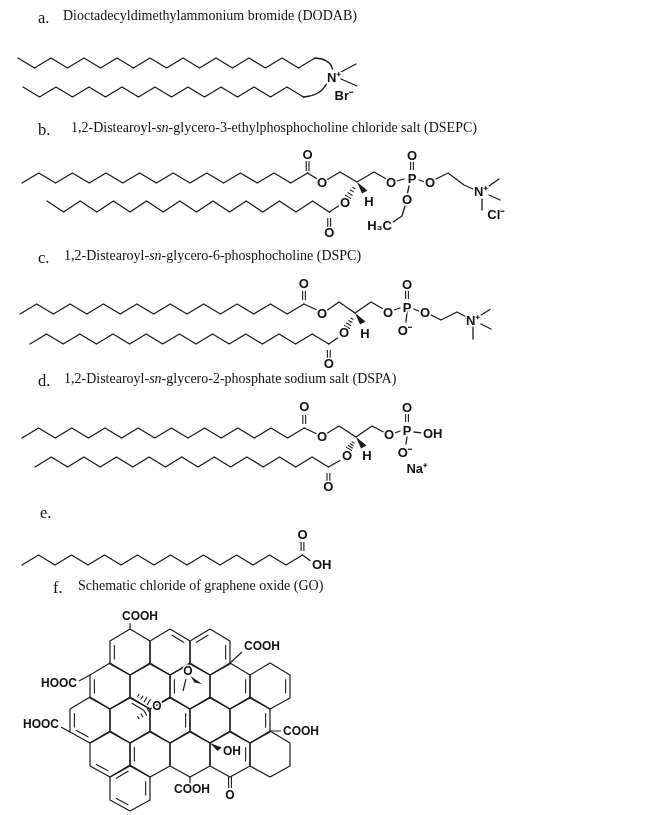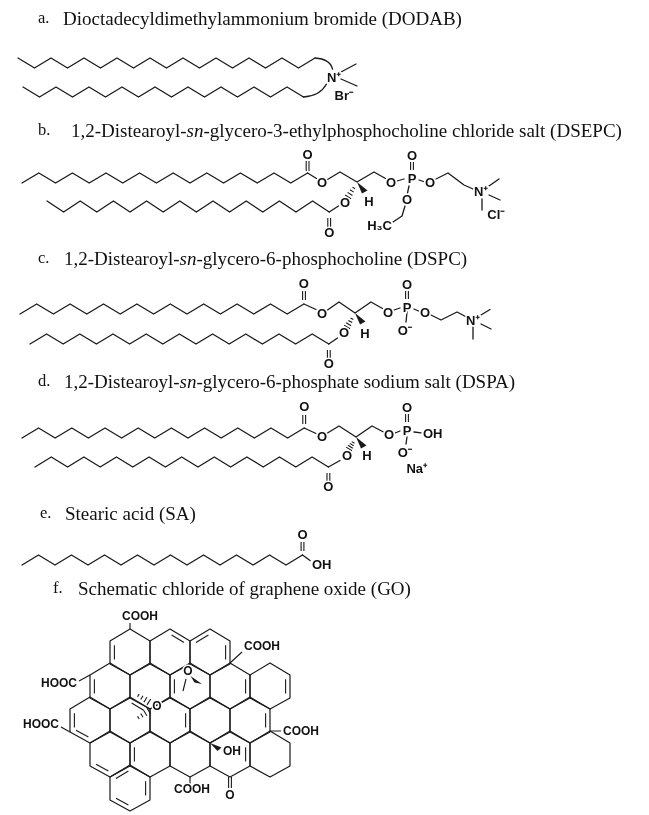--- a/index.html
+++ b/index.html
@@ -1,20 +1,20 @@
 <!DOCTYPE html>
 <html><head>
 <meta charset="utf-8">
 <style>
   html,body{margin:0;padding:0;background:#fff;}
   .page{position:relative;width:649px;height:815px;background:#ffffff;overflow:hidden;
         font-family:"Liberation Serif",serif;color:#111;}
   .heading{position:absolute;left:0;width:100%;height:22px;}
   .heading .letter{position:absolute;font-size:16.5px;}
-  .heading .title{position:absolute;font-size:19px;white-space:nowrap;}
+  .heading .title{position:absolute;font-size:14px;white-space:nowrap;}
   svg{position:absolute;left:0;top:0;}
   .bond{stroke:#1a1a1a;stroke-width:1.3;fill:none;stroke-linecap:round;stroke-linejoin:round;}
   .thin{stroke:#1a1a1a;stroke-width:1.15;fill:none;}
   .lattice polygon{stroke:#1a1a1a;stroke-width:1.2;fill:none;stroke-linejoin:round;}
   .dlines line{stroke:#1a1a1a;stroke-width:1.1;}
   .hashg line{stroke:#1a1a1a;stroke-width:1.1;}
   .wedge{fill:#1a1a1a;stroke:none;}
   text.al{font:700 13px "Liberation Sans",sans-serif;fill:#111;
           paint-order:stroke;stroke:#ffffff;stroke-width:3px;}
   text.al2{font:700 12px "Liberation Sans",sans-serif;fill:#111;
@@ -32,25 +32,24 @@
   <div class="heading" style="top:120px">
     <span class="letter" style="left:38px">b.</span>
     <span class="title" style="left:71px"><span>1,2-Distearoyl-</span><i>sn</i><span>-glycero-3-ethylphosphocholine chloride salt (DSEPC)</span></span>
   </div>
   <div class="heading" style="top:248px">
     <span class="letter" style="left:38px">c.</span>
     <span class="title" style="left:64px"><span>1,2-Distearoyl-</span><i>sn</i><span>-glycero-6-phosphocholine (DSPC)</span></span>
   </div>
   <div class="heading" style="top:371px">
     <span class="letter" style="left:38px">d.</span>
-    <span class="title" style="left:64px"><span>1,2-Distearoyl-</span><i>sn</i><span>-glycero-6-phosphate sodium salt (DSPA)</span></span>
+    <span class="title" style="left:64px"><span>1,2-Distearoyl-</span><i>sn</i><span>-glycero-2-phosphate sodium salt (DSPA)</span></span>
   </div>
   <div class="heading" style="top:503px">
     <span class="letter" style="left:40px">e.</span>
-    <span class="title" style="left:65px"><span>Stearic acid (SA)</span><i></i><span></span></span>
   </div>
   <div class="heading" style="top:578px">
     <span class="letter" style="left:53px">f.</span>
     <span class="title" style="left:78px"><span>Schematic chloride of graphene oxide (GO)</span><i></i><span></span></span>
   </div>
 
   <svg width="649" height="815" viewBox="0 0 649 815">
 
     <g>
       <polyline class="bond" points="18.0,58 34.5,68 51.0,58 67.5,68 84.0,58 100.5,68 117.0,58 133.5,68 150.0,58 166.5,68 183.0,58 199.5,68 216.0,58 232.5,68 249.0,58 265.5,68 282.0,58 298.5,68 315.0,58"></polyline>

